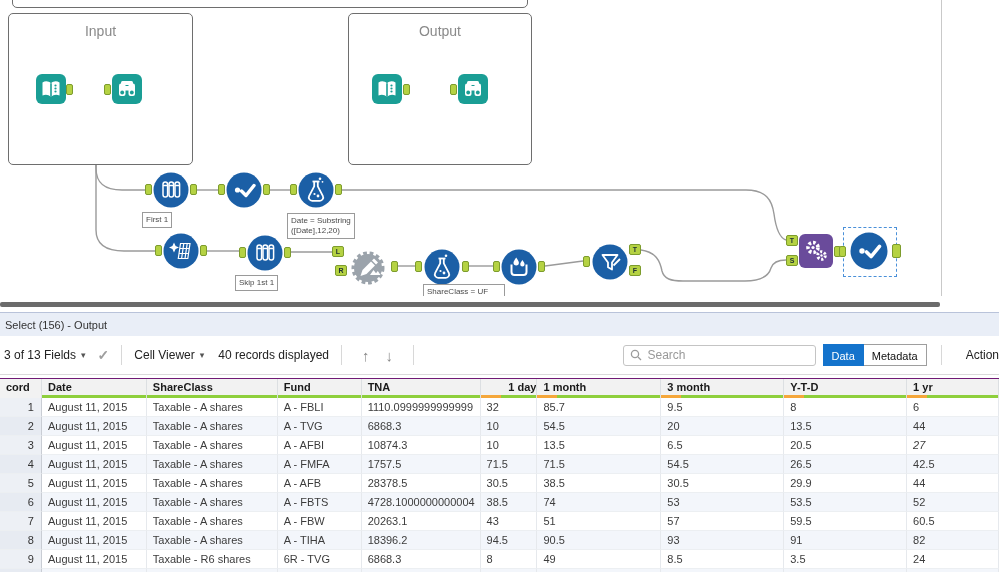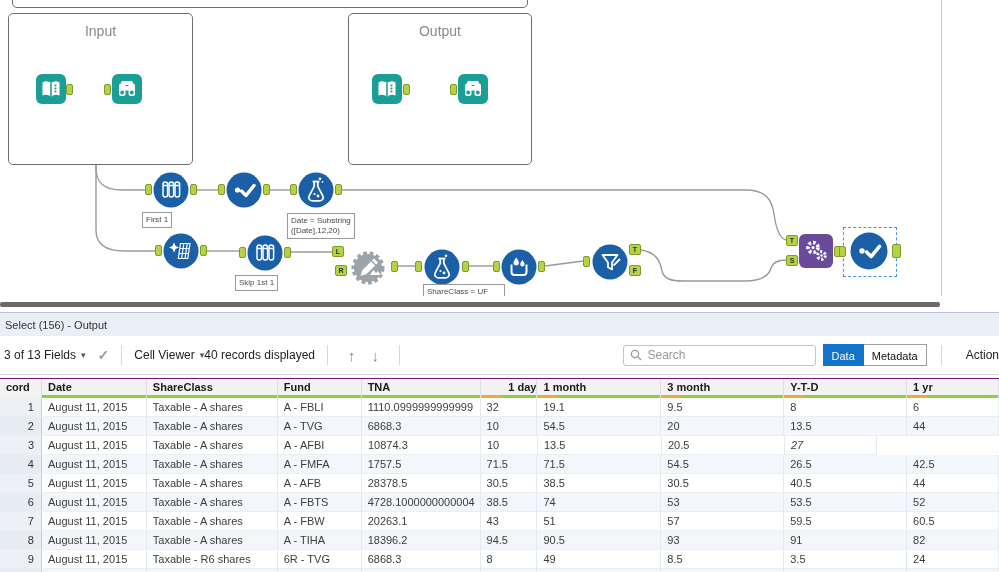--- a/index.html
+++ b/index.html
@@ -304,21 +304,21 @@
     <div class="tb-item" style="margin-left:4px;">
       <span>3 of 13 Fields</span>
       <span class="caret">▾</span>
     </div>
     <span class="tb-check">✓</span>
     <div class="tb-sep"></div>
     <div class="tb-item">
       <span>Cell Viewer</span>
       <span class="caret">▾</span>
     </div>
-    <div class="tb-item" style="">40 records displayed</div>
+    <div class="tb-item" style="margin-left:14px;">40 records displayed</div>
     <div class="tb-sep"></div>
     <span class="tb-arrow">↑</span>
     <span class="tb-arrow">↓</span>
     <div class="tb-sep"></div>
     <div class="searchbox">
       <svg width="12" height="12" viewBox="0 0 12 12">
         <circle cx="5" cy="5" r="3.6" fill="none" stroke="#9b9b9b" stroke-width="1.3"></circle>
         <path d="M8 8 L11 11" stroke="#9b9b9b" stroke-width="1.3"></path>
       </svg>
       <span class="ph">Search</span>
@@ -345,21 +345,21 @@
         <div class="gh-cell" style="width: 92px;">1 yr<div class="qbar q-mixed"></div></div>
       </div>
     <div id="grid-body">
         <div class="grid-row">
           <div class="g-cell rec" style="width: 42px;">1</div>
           <div class="g-cell" style="width: 105px;">August 11, 2015</div>
           <div class="g-cell" style="width: 131px;">Taxable - A shares</div>
           <div class="g-cell" style="width: 84px;">A - FBLI</div>
           <div class="g-cell" style="width: 119px;">1110.0999999999999</div>
           <div class="g-cell" style="width: 57px;">32</div>
-          <div class="g-cell" style="width: 124px;">19.1</div>
+          <div class="g-cell" style="width: 124px;">85.7</div>
           <div class="g-cell" style="width: 123px;">9.5</div>
           <div class="g-cell" style="width: 123px;">8</div>
           <div class="g-cell" style="width: 92px;">6</div>
         </div>
         <div class="grid-row alt">
           <div class="g-cell rec" style="width: 42px;">2</div>
           <div class="g-cell" style="width: 105px;">August 11, 2015</div>
           <div class="g-cell" style="width: 131px;">Taxable - A shares</div>
           <div class="g-cell" style="width: 84px;">A - TVG</div>
           <div class="g-cell" style="width: 119px;">6868.3</div>
@@ -370,20 +370,21 @@
           <div class="g-cell" style="width: 92px;">44</div>
         </div>
         <div class="grid-row">
           <div class="g-cell rec" style="width: 42px;">3</div>
           <div class="g-cell" style="width: 105px;">August 11, 2015</div>
           <div class="g-cell" style="width: 131px;">Taxable - A shares</div>
           <div class="g-cell" style="width: 84px;">A - AFBI</div>
           <div class="g-cell" style="width: 119px;">10874.3</div>
           <div class="g-cell" style="width: 57px;">10</div>
           <div class="g-cell" style="width: 124px;">13.5</div>
+          <div class="g-cell" style="width: 123px;">6.5</div>
           <div class="g-cell" style="width: 123px;">20.5</div>
           <div class="g-cell" style="width: 92px; font-style: italic;">27</div>
         </div>
         <div class="grid-row alt">
           <div class="g-cell rec" style="width: 42px;">4</div>
           <div class="g-cell" style="width: 105px;">August 11, 2015</div>
           <div class="g-cell" style="width: 131px;">Taxable - A shares</div>
           <div class="g-cell" style="width: 84px;">A - FMFA</div>
           <div class="g-cell" style="width: 119px;">1757.5</div>
           <div class="g-cell" style="width: 57px;">71.5</div>
@@ -394,21 +395,21 @@
         </div>
         <div class="grid-row">
           <div class="g-cell rec" style="width: 42px;">5</div>
           <div class="g-cell" style="width: 105px;">August 11, 2015</div>
           <div class="g-cell" style="width: 131px;">Taxable - A shares</div>
           <div class="g-cell" style="width: 84px;">A - AFB</div>
           <div class="g-cell" style="width: 119px;">28378.5</div>
           <div class="g-cell" style="width: 57px;">30.5</div>
           <div class="g-cell" style="width: 124px;">38.5</div>
           <div class="g-cell" style="width: 123px;">30.5</div>
-          <div class="g-cell" style="width: 123px;">40.5</div>
+          <div class="g-cell" style="width: 123px;">29.9</div>
           <div class="g-cell" style="width: 92px;">44</div>
         </div>
         <div class="grid-row alt">
           <div class="g-cell rec" style="width: 42px;">6</div>
           <div class="g-cell" style="width: 105px;">August 11, 2015</div>
           <div class="g-cell" style="width: 131px;">Taxable - A shares</div>
           <div class="g-cell" style="width: 84px;">A - FBTS</div>
           <div class="g-cell" style="width: 119px;">4728.1000000000004</div>
           <div class="g-cell" style="width: 57px;">38.5</div>
           <div class="g-cell" style="width: 124px;">74</div>

